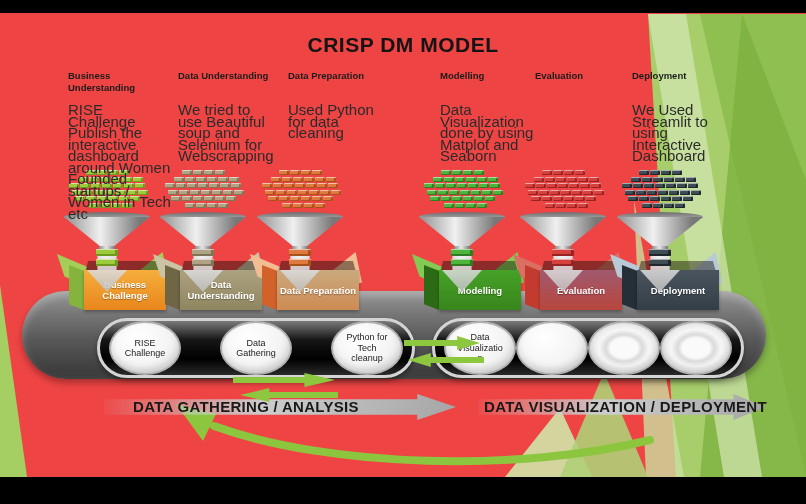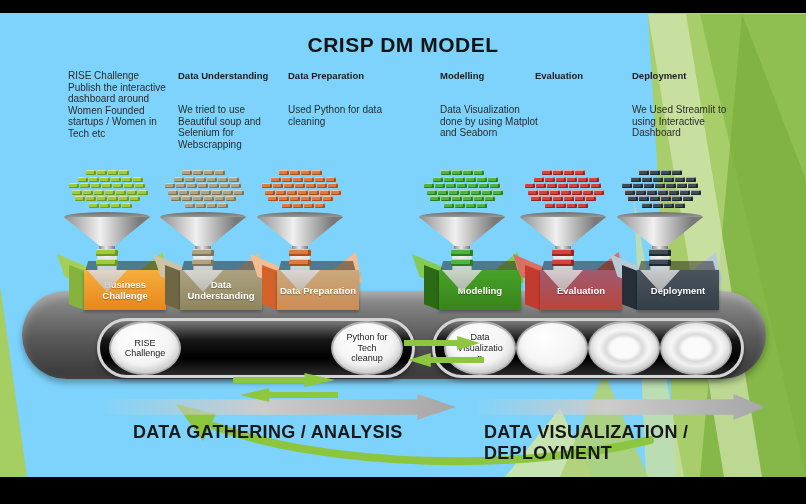--- a/index.html
+++ b/index.html
@@ -1,30 +1,30 @@
 <!DOCTYPE html>
 <html><head>
 <meta charset="utf-8">
 <style>
   html,body{margin:0;padding:0;background:#000;}
-  .canvas{position:relative;width:806px;height:504px;background:#7dd3fc;overflow:hidden;
+  .canvas{position:relative;width:806px;height:504px;background:#ef4444;overflow:hidden;
           font-family:"Liberation Sans", sans-serif;}
   .bar{position:absolute;left:0;width:806px;background:#000;z-index:50;}
   .bar.top{top:0;height:13px;}
   .bar.bottom{top:477px;height:27px;}
 
   .bg-svg{position:absolute;left:0;top:0;z-index:0;}
 
   .title{position:absolute;top:33px;left:0;width:806px;text-align:center;
          font-size:21px;font-weight:bold;color:#141414;letter-spacing:.5px;z-index:3;}
 
   
   .col{position:absolute;top:70px;z-index:3;}
   .col h3{margin:0;font-size:9.5px;font-weight:bold;color:#1c1c1c;height:34px;line-height:11.5px;}
-  .col p{margin:0;font-size:10px;line-height:11.5px;color:#2b2b2b;}
+  .col p{margin:0;font-size:15px;line-height:11.5px;color:#2b2b2b;}
 
   
   .tube{position:absolute;left:22px;top:291px;width:744px;height:88px;border-radius:44px;
         background:linear-gradient(180deg,#969696,#787878 25%,#585858 55%,#3e3e3e 90%);
         box-shadow:inset 0 5px 8px rgba(255,255,255,.25), 0 4px 6px rgba(0,0,0,.3);z-index:1;}
 
   
   .stage{position:absolute;top:168px;width:120px;height:152px;z-index:2;}
   .cluster{position:absolute;top:2px;left:0;width:120px;display:flex;flex-direction:column;align-items:center;}
   .brick-row{display:flex;gap:1px;margin-bottom:1.5px;justify-content:center;}
@@ -82,22 +82,22 @@
   .ga.belt-l{left:240px;top:388px;width:98px;}
   .ga.mid-r{left:404px;top:336px;width:76px;}
   .ga.mid-l{left:408px;top:353px;width:76px;}
 
   
   .fa{position:absolute;top:394px;height:26px;z-index:6;
       clip-path:polygon(0 20%,89% 20%,89% 0,100% 50%,89% 100%,89% 80%,0 80%);
       background:linear-gradient(90deg,rgba(215,215,215,.05),#cccccc 45%,#a6a6a6);}
   .fa.left{left:104px;width:352px;}
   .fa.right{left:478px;width:287px;}
-  .fa-label{position:absolute;top:398px;font-size:18px;font-weight:bold;color:#191919;
-      letter-spacing:.3px;z-index:7;margin-top:24px;}
+  .fa-label{position:absolute;top:398px;font-size:15px;font-weight:bold;color:#191919;
+      letter-spacing:.3px;z-index:7;}
   .fa-label.left{left:133px;}
   .fa-label.right{left:484px;}
 
   .loop-svg{position:absolute;left:0;top:0;z-index:5;}
 </style>
 </head>
 <body>
 
 <div class="canvas">
 
@@ -108,20 +108,21 @@
     <polygon points="648,14 686,14 762,477 724,477" fill="#D9E9BC" opacity="0.65"></polygon>
     <polygon points="634,200 684,477 646,477" fill="#C9E0A0" opacity="0.8"></polygon>
     <polygon points="505,477 560,408 592,477" fill="#CFE4A8" opacity="0.9"></polygon>
     <polygon points="560,477 604,372 648,477" fill="#AFD077" opacity="0.9"></polygon>
     <polygon points="0,285 27,477 0,477" fill="#A5CE63"></polygon>
   </svg>
 
   <div class="title">CRISP DM MODEL</div>
 
   <div class="col" style="left:68px;width:104px;">
+    <h3>Business Understanding</h3>
     <p>RISE Challenge Publish the interactive dashboard around Women Founded startups / Women in Tech etc</p>
   </div>
   <div class="col" style="left:178px;width:100px;">
     <h3>Data Understanding</h3>
     <p>We tried to use Beautiful soup and Selenium for Webscrapping</p>
   </div>
   <div class="col" style="left:288px;width:104px;">
     <h3>Data Preparation</h3>
     <p>Used Python for data cleaning</p>
   </div>
@@ -516,20 +517,23 @@
     <div class="front">
         <span>Deployment</span>
       </div>
   </div>
 
   <div class="belt left">
     <div class="pod">
         <span>RISE Challenge</span>
       </div>
     <div class="pod">
+        <span>Data Gathering</span>
+      </div>
+    <div class="pod">
         <span>Python for Tech cleanup</span>
       </div>
   </div>
   <div class="belt right">
     <div class="pod">
         <span>Data Visualization</span>
       </div>
     <div class="pod">
         <span></span>
       </div>

